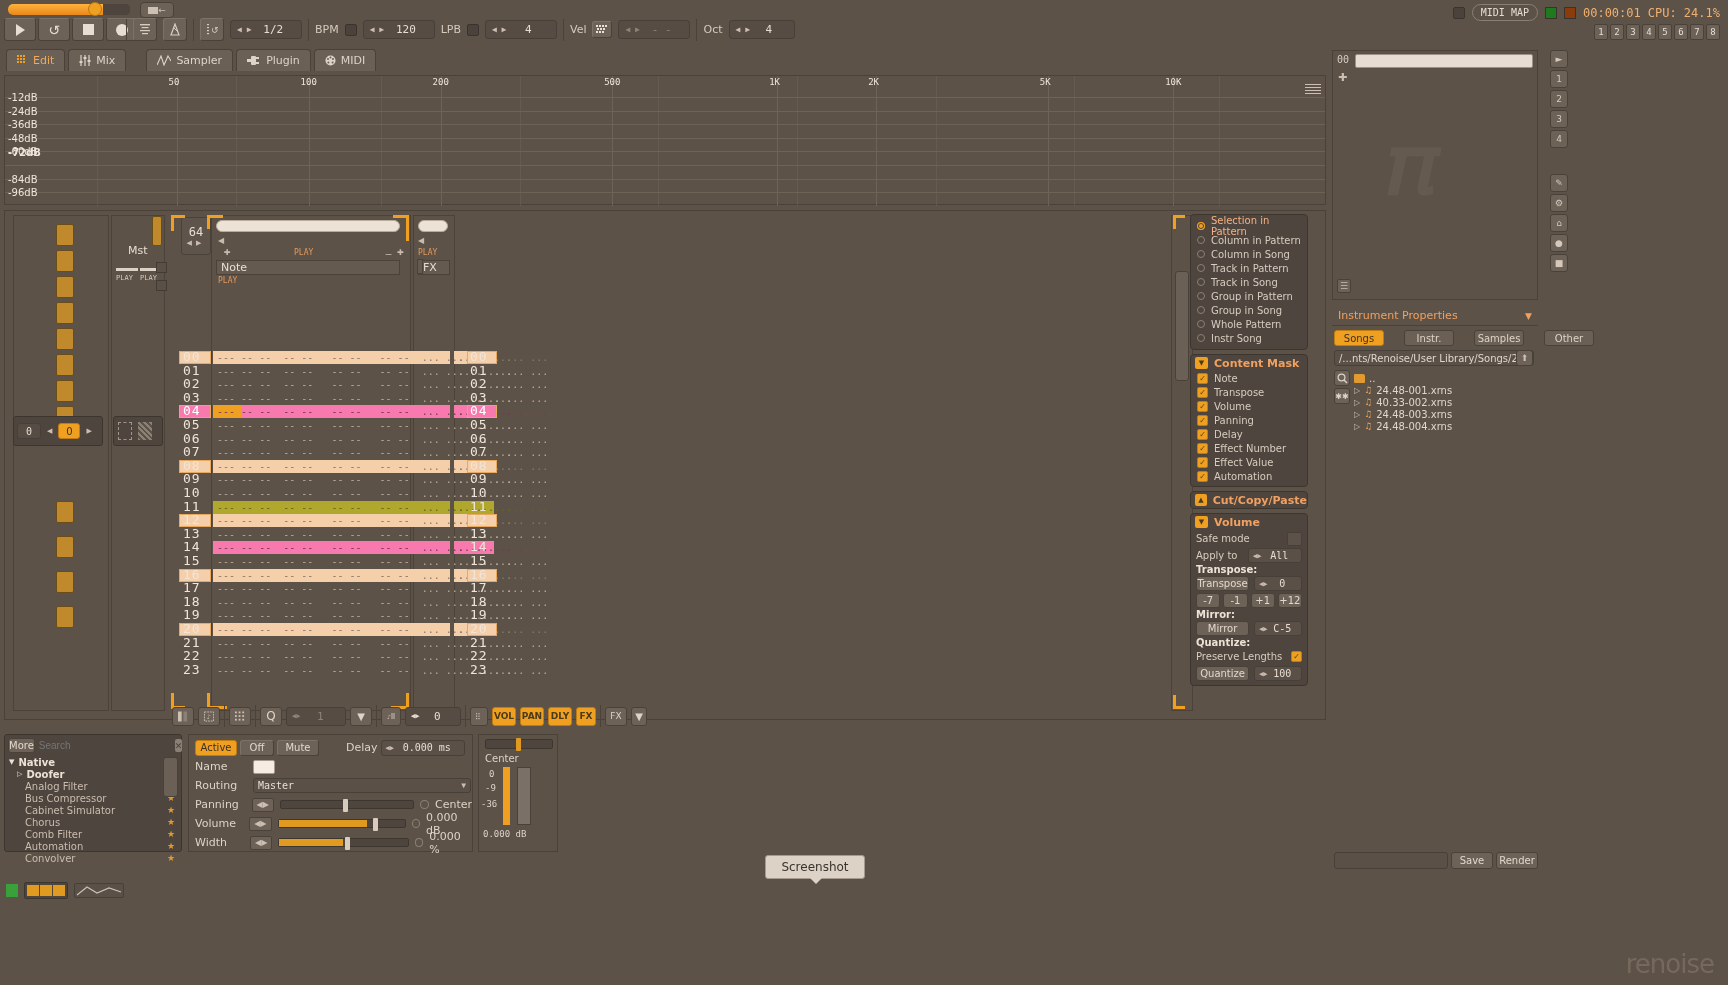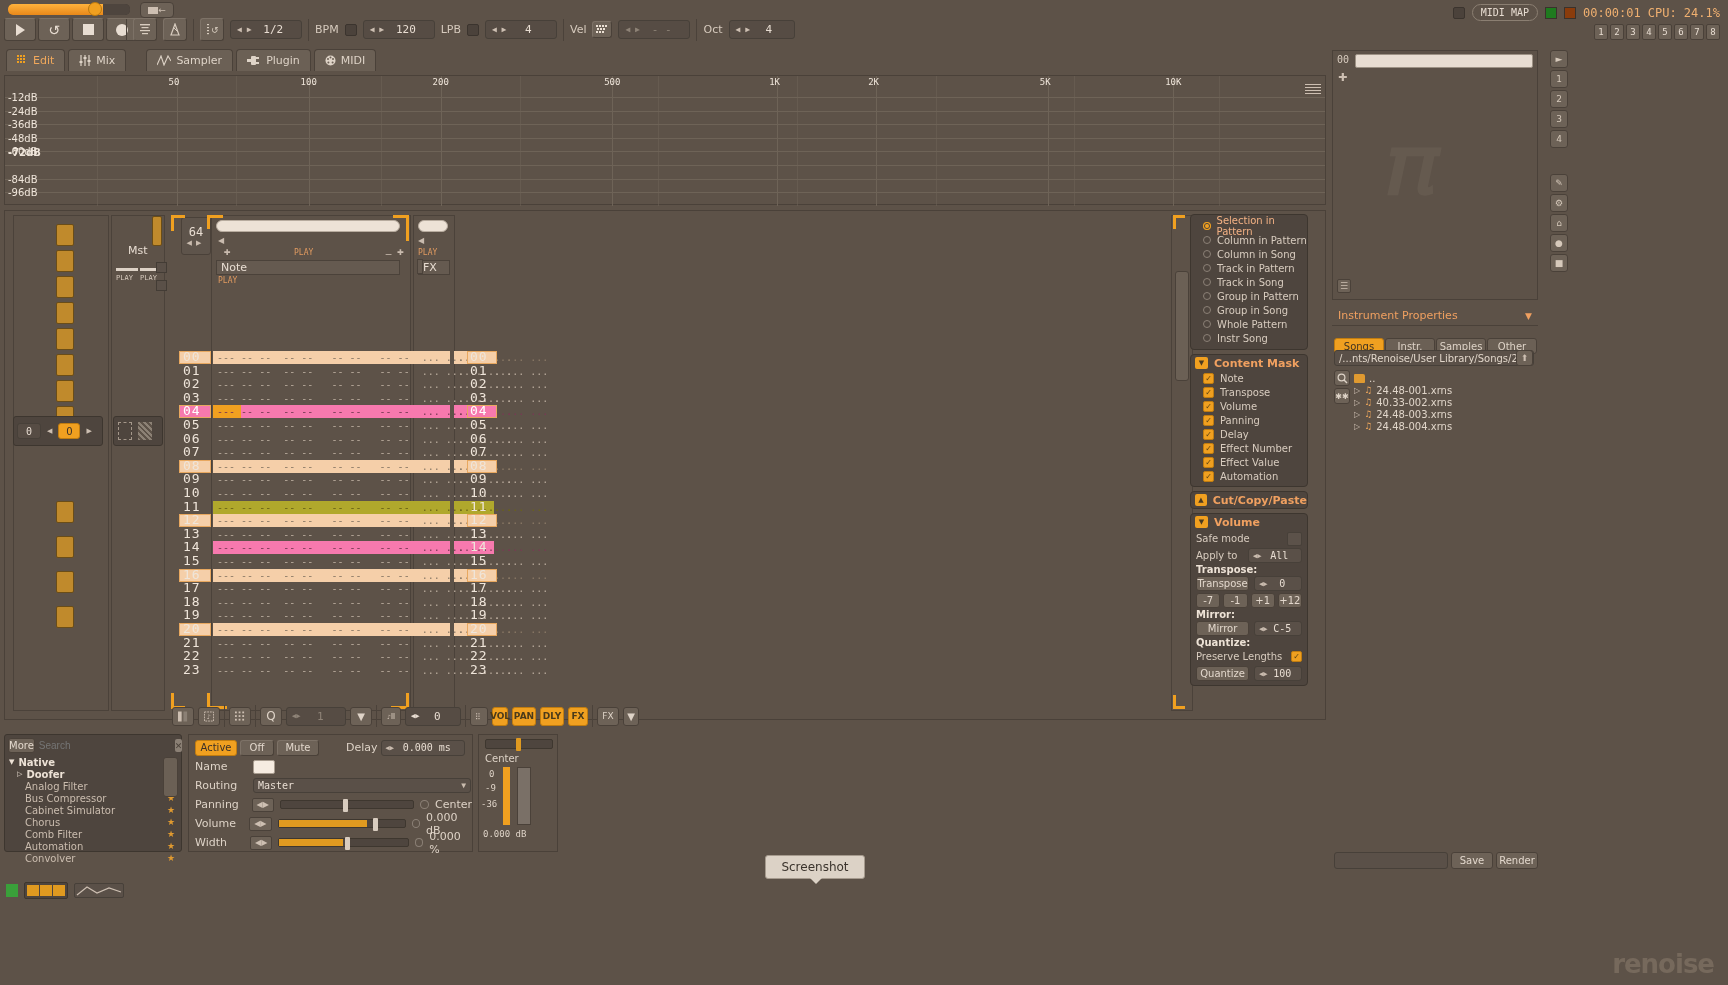--- a/index.html
+++ b/index.html
@@ -128,21 +128,21 @@
   .rownum { position:absolute; font-family:"DejaVu Sans Mono", monospace; font-size:13px;
      color:#efe5da; letter-spacing:1px; }
   .rowhl { position:absolute; }
   .rowdata { position:absolute; font-family:"DejaVu Sans Mono", monospace; font-size:10px;
      color:#b9ab9c; letter-spacing:0px; white-space:pre; }
 
   
   #optpanel { position:absolute; left:1190px; top:214px; width:118px; height:490px; }
   .panelbox { background:#4e453e; border:1px solid #3d362f; border-radius:4px;
      margin-bottom:4px; padding:4px 0; }
-  .opt { display:flex; align-items:center; gap:6px; height:14px; padding-left:12px;
+  .opt { display:flex; align-items:center; gap:6px; height:14px; padding-left:6px;
      font-size:10px; color:#d8ccbf; }
   .radio { width:8px;height:8px;border:1px solid #8b8076;border-radius:50%; }
   .radio.sel { background:#f0a020; border-color:#f0a020; box-shadow:0 0 0 1px #4e453e inset;}
   .hdr { display:flex; align-items:center; gap:6px; height:16px; padding-left:4px;
      font-size:11px; font-weight:bold; color:#f0a060; }
   .arrw { width:13px;height:12px;background:#f0a020;border-radius:2px;
      display:flex;align-items:center;justify-content:center;font-size:7px;color:#4a3a20;}
   .cb { width:11px;height:11px;background:#f0a020;border:1px solid #c07c10;border-radius:2px;
      display:flex;align-items:center;justify-content:center;font-size:8px;color:#5a4212;}
   .prow { display:flex; align-items:center; gap:5px; height:17px; padding:0 5px;
@@ -161,21 +161,21 @@
      background:#5d5248; border:1px solid #4a4139; }
   #instname { position:absolute; left:22px; top:3px; width:178px; height:14px;
      background:#e8ddd2; border:1px solid #9d9285; border-radius:2px; }
   #instnum { position:absolute; left:4px; top:3px; font-size:10px; color:#d8ccbf;
      font-family:"DejaVu Sans Mono", monospace;}
   #rlogo { position:absolute; left:56px; top:62px; font-size:86px; color:#6a5f54;
      font-family:"DejaVu Serif", serif; font-weight:bold; opacity:.65; }
   #instprops { position:absolute; left:0; top:260px; width:206px; height:20px;
      display:flex; align-items:center; justify-content:space-between;
      font-size:11px; color:#f0a060; padding:0 6px; border-bottom:1px solid #4a4139;}
-  #filetabs { position:absolute; left:2px; top:292px; display:flex; gap:1px; }
+  #filetabs { position:absolute; left:2px; top:284px; display:flex; gap:20px; }
   .ftab { width:50px;height:16px;background:#6b6055;border:1px solid #4a4139;border-radius:3px;
      display:flex;align-items:center;justify-content:center;font-size:10px;color:#ded3c7;}
   .ftab.active { background:#f0a020; color:#3f3222; border-color:#c07c10;}
   #filepath { position:absolute; left:2px; top:304px; width:200px; height:16px;
      background:#5a5048; border:1px solid #474039; border-radius:3px;
      display:flex; align-items:center; padding-left:4px; font-size:10px; color:#e0d5c9;}
   #filelist { position:absolute; left:22px; top:326px; width:180px; }
   .frow { display:flex; align-items:center; gap:4px; height:12px; font-size:10px; color:#e0d5c9; }
   .fnote { color:#f0a85c; font-size:9px; }
   .folder { width:11px;height:9px;background:#e09a30;border-radius:1px 2px 1px 1px; }
@@ -235,21 +235,21 @@
      background:#dcd2c6; border:1px solid #a59a8d; border-radius:3px;
      display:flex; align-items:center; justify-content:center; font-size:12px; color:#3a332c;}
   #scrnshot:after { content:""; position:absolute; bottom:-6px; left:44px;
      border-left:6px solid transparent; border-right:6px solid transparent; border-top:6px solid #dcd2c6;}
   #sbleft { position:absolute; left:6px; top:10px; display:flex; align-items:center; gap:6px;}
   .sbled { width:12px;height:13px; }
   #sbbox { display:flex; gap:1px; background:#4e453e; border:1px solid #3d362f;
      border-radius:2px; padding:2px;}
   #sbwave { width:50px;height:15px;background:#5a5048;border:1px solid #474039;border-radius:2px;}
   #brand { position:absolute; right:14px; bottom:6px; font-size:26px; color:#76695c;
-     font-family:"DejaVu Sans", sans-serif; font-weight:bold; letter-spacing:-1px;margin-top:12px; }
+     font-family:"DejaVu Sans", sans-serif; font-weight:normal; letter-spacing:-1px;margin-top:12px; }
 
   
   .edge-col { position:absolute; background:#5d5248; border:1px solid #4b423a; }
 </style>
 </head>
 <body>
 
 <div class="app">
 
   <div id="topbar">
@@ -1038,21 +1038,21 @@
           <g fill="#cdbfb2">
             <rect x="0" y="0" width="2" height="2"></rect>
             <rect x="4" y="0" width="2" height="2"></rect>
             <rect x="0" y="4" width="2" height="2"></rect>
             <rect x="4" y="4" width="2" height="2"></rect>
             <rect x="0" y="8" width="2" height="2"></rect>
             <rect x="4" y="8" width="2" height="2"></rect>
           </g>
         </svg>
     </div>
-    <div class="ptb on" style="width:16px;">VOL</div>
+    <div class="ptb on" style="width:24px;">VOL</div>
     <div class="ptb on" style="width:24px;">PAN</div>
     <div class="ptb on" style="width:24px;">DLY</div>
     <div class="ptb on" style="width:20px;">FX</div>
     <div class="sep"></div>
     <div class="ptb" style="width:22px;font-size:9px;">FX</div>
     <div class="ptb" style="width:16px;">▼</div>
   </div>
 
   <div id="rightpanel">
     <div id="instbox">

